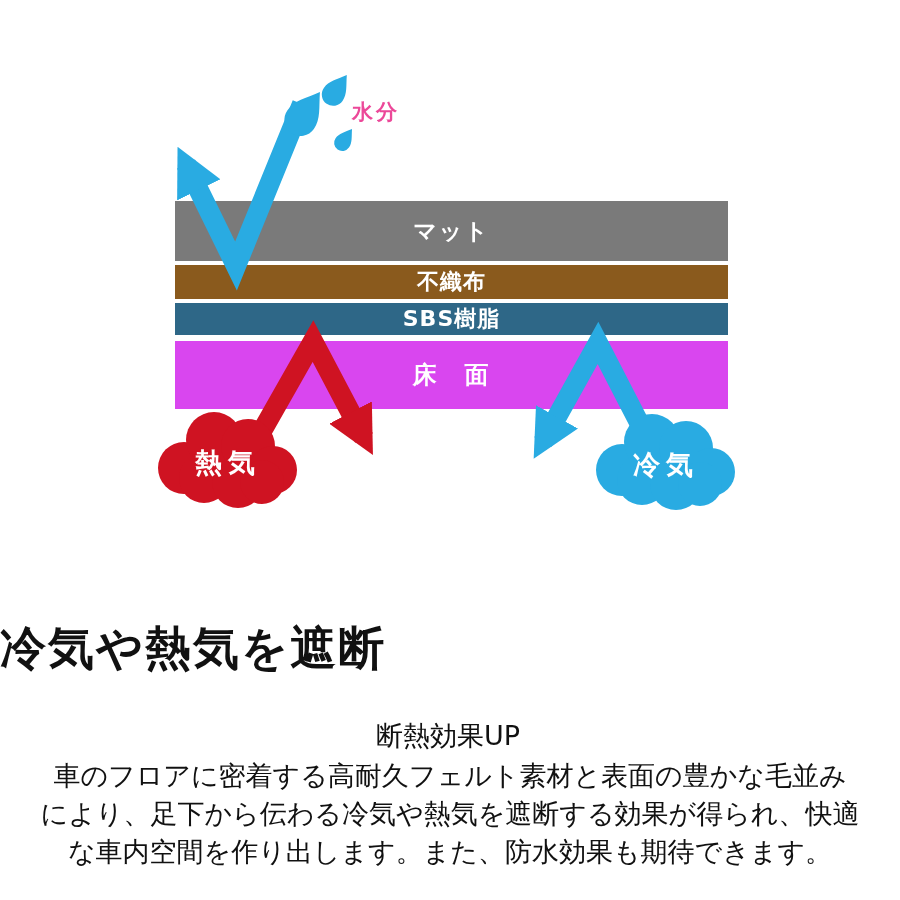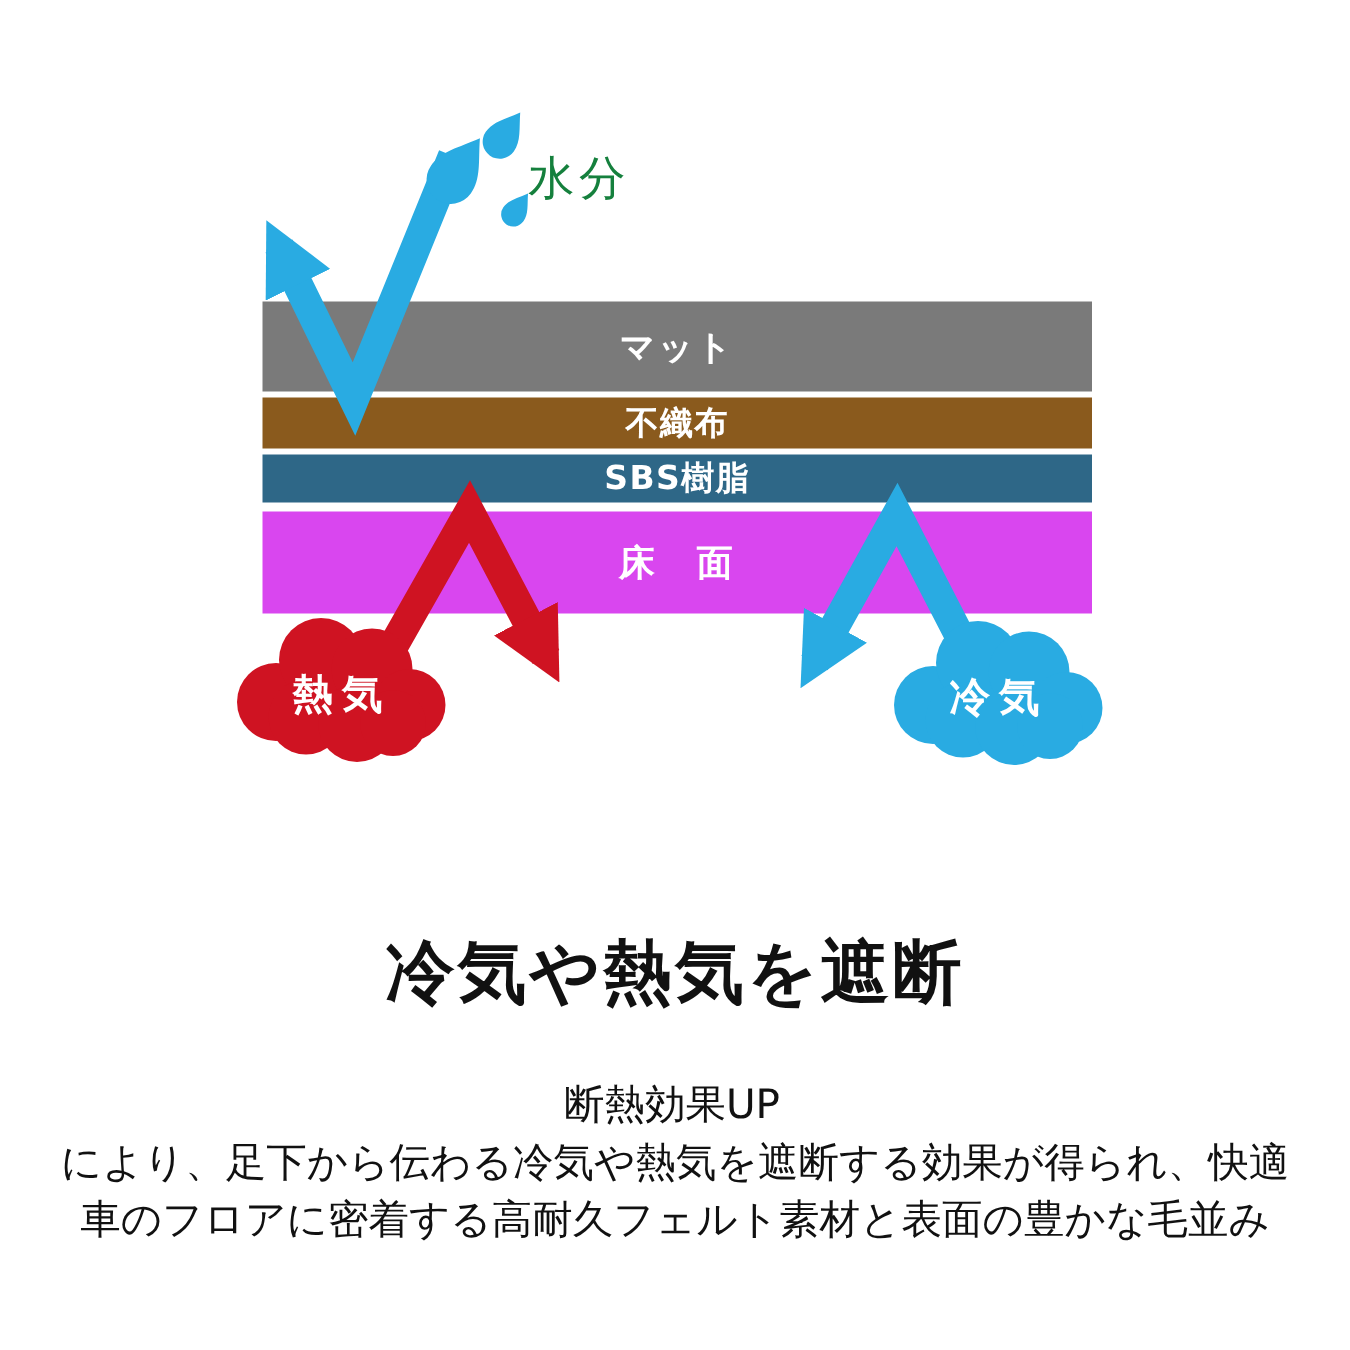--- a/index.html
+++ b/index.html
@@ -9,23 +9,23 @@
   
   .layer { position:absolute; left:175px; width:553px; display:flex; align-items:center; justify-content:center;
            color:#ffffff; font-weight:bold;margin-top:12px; }
   .layer-mat    { top:189px; height:60px; background:#7a7a7a; font-size:23px; letter-spacing:2px; }
   .layer-fabric { top:253px; height:34px; background:#8a5a1d; font-size:22px; letter-spacing:1px;text-align:center; }
   .layer-sbs    { top:291px; height:32px; background:#2e6787; font-size:22px; letter-spacing:1px; }
   .layer-floor  { top:329px; height:68px; background:#d946ef; font-size:24px; letter-spacing:2px; }
 
   .overlay { position:absolute; left:0; top:0; pointer-events:none; }
 
-  .moisture-label { position:absolute; left:352px; top:98px; font-size:31px; font-weight:normal; color:#15803d; letter-spacing:3px; }
+  .moisture-label { position:absolute; left:352px; top:98px; font-size:21px; font-weight:bold; color:#ec4899; letter-spacing:3px; }
 
-  .heading { position:absolute; top:618px; left:0; width:900px; text-align:center;
+  .heading { position:absolute; top:618px; left:0; width:900px; text-align:left;
              font-size:46px; font-weight:bold; color:#111; letter-spacing:2px; }
   .subheading { position:absolute; top:718px; left:0; width:896px; text-align:center;
                 font-size:27px; color:#111; }
   .bodytext { position:absolute; top:757px; left:0; width:900px; text-align:center;
               font-size:27px; line-height:38px; color:#111; }
 </style>
 </head>
 <body>
 
 <div class="stage">
@@ -96,17 +96,18 @@
       </g>
       <text x="0" y="10" text-anchor="middle" font-size="27" font-weight="bold" fill="#ffffff" letter-spacing="6">冷気</text>
     </g>
   </svg>
 
   <div class="moisture-label">水分</div>
 
   <div class="heading">冷気や熱気を遮断</div>
   <div class="subheading">断熱効果UP</div>
   <div class="bodytext">
+    <div>車のフロアに密着する高耐久フェルト素材と表面の豊かな毛並み</div>
     <div>により、足下から伝わる冷気や熱気を遮断する効果が得られ、快適</div>
-    <div>車のフロアに密着する高耐久フェルト素材と表面の豊かな毛並み</div>
+    <div>な車内空間を作り出します。また、防水効果も期待できます。</div>
   </div>
 
 </div>
 
 </body></html>

